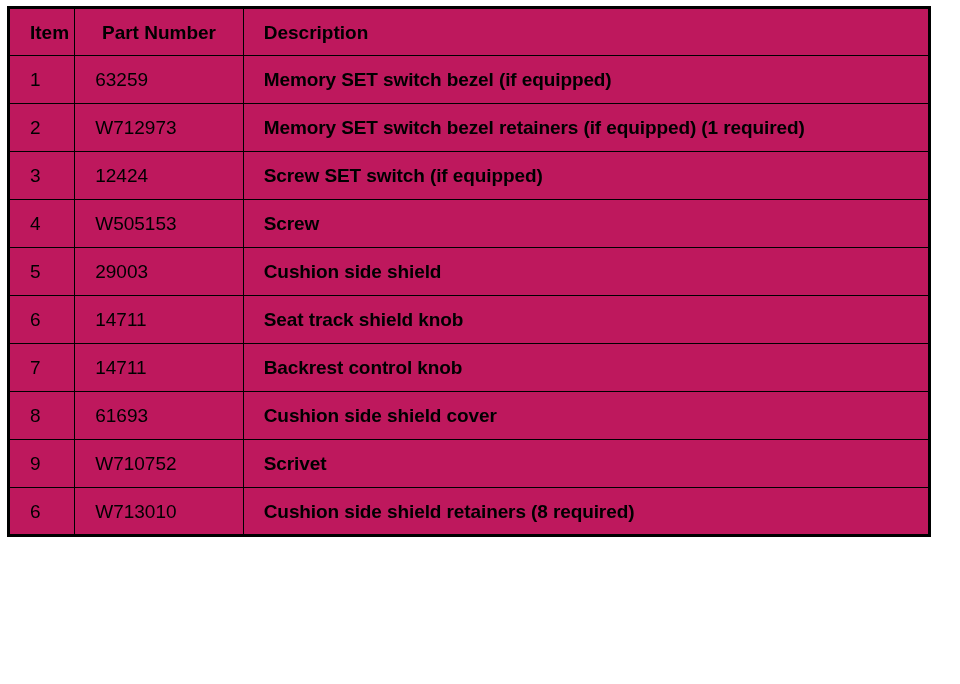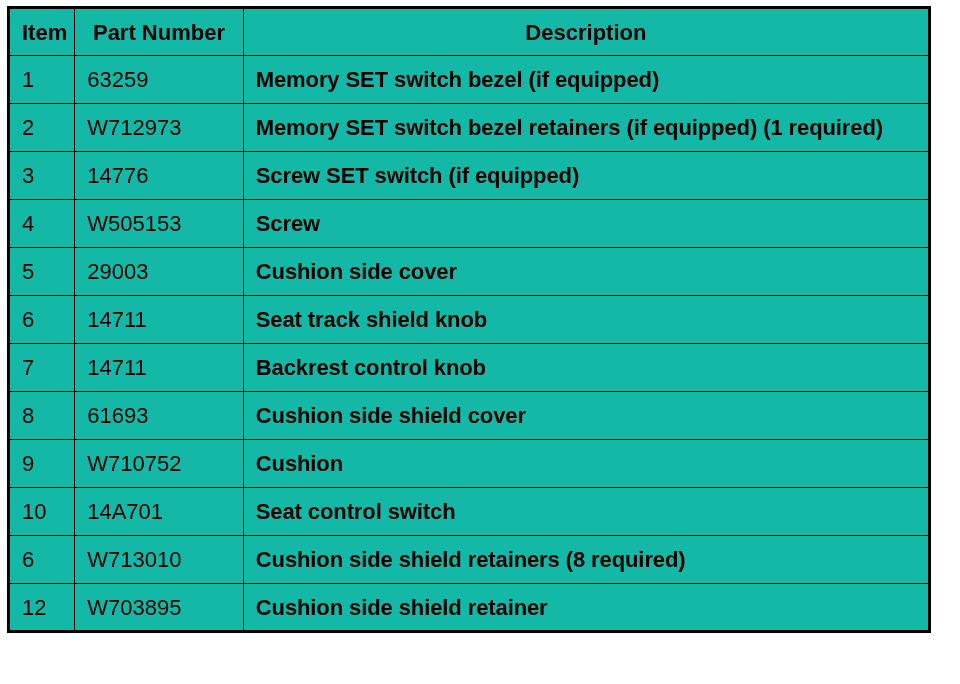--- a/index.html
+++ b/index.html
@@ -35,41 +35,41 @@
 
   .parts-table col.col-item  { width: 66px; }
   .parts-table col.col-part  { width: 168px; }
   .parts-table col.col-desc  { width: 684px; }
 
   .parts-table th,
   .parts-table td {
     border: 1.5px solid #000000;
     height: 48px;
     box-sizing: border-box;
-    padding: 0 12px;
-    font-size: 22px;
+    padding: 0 20px;
+    font-size: 19px;
     line-height: 21px;
     vertical-align: middle;
-    background: #14b8a6;
+    background: #be185d;
     white-space: nowrap;
     overflow: hidden;
   }
 
   .parts-table thead th {
     font-weight: bold;
     height: 48px;
     letter-spacing: 0px;
   }
 
   .th-item,
   .th-part {
     text-align: center;
   }
   .th-desc {
-    text-align: center;
+    text-align: left;
   }
 
   .cell-item,
   .cell-part,
   .cell-desc {
     font-weight: normal;
     text-align: left;
   }
 
   .cell-desc {
@@ -101,64 +101,54 @@
         <td class="cell-part">63259</td>
         <td class="cell-desc">Memory SET switch bezel (if equipped)</td>
       </tr>
       <tr>
         <td class="cell-item">2</td>
         <td class="cell-part">W712973</td>
         <td class="cell-desc">Memory SET switch bezel retainers (if equipped) (1 required)</td>
       </tr>
       <tr>
         <td class="cell-item">3</td>
-        <td class="cell-part">14776</td>
+        <td class="cell-part">12424</td>
         <td class="cell-desc">Screw SET switch (if equipped)</td>
       </tr>
       <tr>
         <td class="cell-item">4</td>
         <td class="cell-part">W505153</td>
         <td class="cell-desc">Screw</td>
       </tr>
       <tr>
         <td class="cell-item">5</td>
         <td class="cell-part">29003</td>
-        <td class="cell-desc">Cushion side cover</td>
+        <td class="cell-desc">Cushion side shield</td>
       </tr>
       <tr>
         <td class="cell-item">6</td>
         <td class="cell-part">14711</td>
         <td class="cell-desc">Seat track shield knob</td>
       </tr>
       <tr>
         <td class="cell-item">7</td>
         <td class="cell-part">14711</td>
         <td class="cell-desc">Backrest control knob</td>
       </tr>
       <tr>
         <td class="cell-item">8</td>
         <td class="cell-part">61693</td>
         <td class="cell-desc">Cushion side shield cover</td>
       </tr>
       <tr>
         <td class="cell-item">9</td>
         <td class="cell-part">W710752</td>
-        <td class="cell-desc">Cushion</td>
-      </tr>
-      <tr>
-        <td class="cell-item">10</td>
-        <td class="cell-part">14A701</td>
-        <td class="cell-desc">Seat control switch</td>
+        <td class="cell-desc">Scrivet</td>
       </tr>
       <tr>
         <td class="cell-item">6</td>
         <td class="cell-part">W713010</td>
         <td class="cell-desc">Cushion side shield retainers (8 required)</td>
-      </tr>
-      <tr>
-        <td class="cell-item">12</td>
-        <td class="cell-part">W703895</td>
-        <td class="cell-desc">Cushion side shield retainer</td>
       </tr>
     </tbody>
   </table>
 
 </div>
 
 </body></html>

